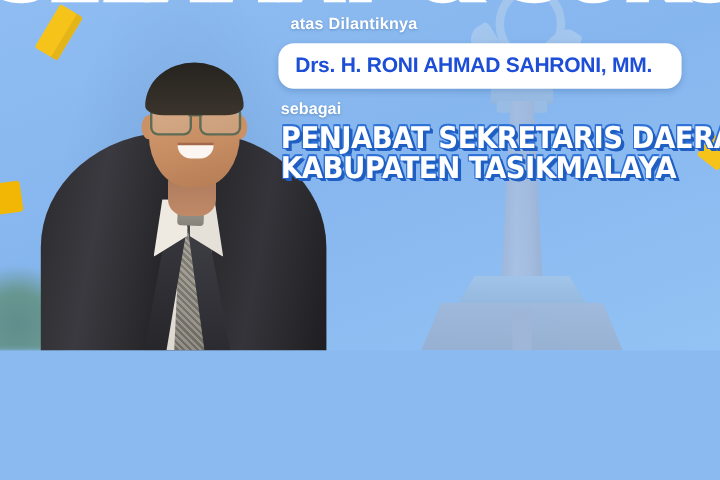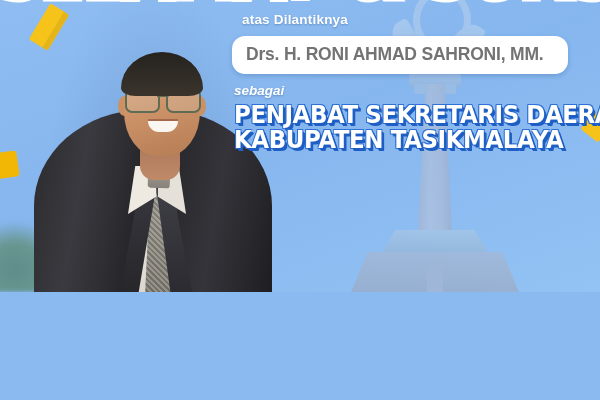--- a/index.html
+++ b/index.html
@@ -190,28 +190,27 @@
     letter-spacing:.2px;margin:0 0 9px 10px;
     text-shadow:0 1px 2px rgba(20,60,120,.35);
   }
   .namebox{
     background:#ffffff;border-radius:13px;
     padding:8px 12px 9px 14px;
     box-shadow:0 2px 5px rgba(20,60,120,.22);
     display:inline-block;min-width:336px;box-sizing:border-box;
   }
   .namebox .nm{
-    font-size:17.5px;font-weight:bold;color:#737373;
+    font-size:17.5px;font-weight:bold;color:#1d4ed8;
     letter-spacing:-.2px;white-space:nowrap;
   }
   .sebagai{
     font-size:13.5px;font-weight:bold;color:#ffffff;
     margin:9px 0 4px 2px;
     text-shadow:0 1px 2px rgba(20,60,120,.35);
-    font-style:italic;
   }
   .title{
     font-family:"DejaVu Sans", sans-serif;
     font-size:25px;line-height:25px;font-weight:bold;
     color:#ffffff;letter-spacing:-.5px;
     transform:scaleX(.92);transform-origin:left center;
     text-shadow:
        2px 2px 0 #1F5FC4,
        3px 3px 0 #1F5FC4,
       -1px -1px 0 #2E71D6,

